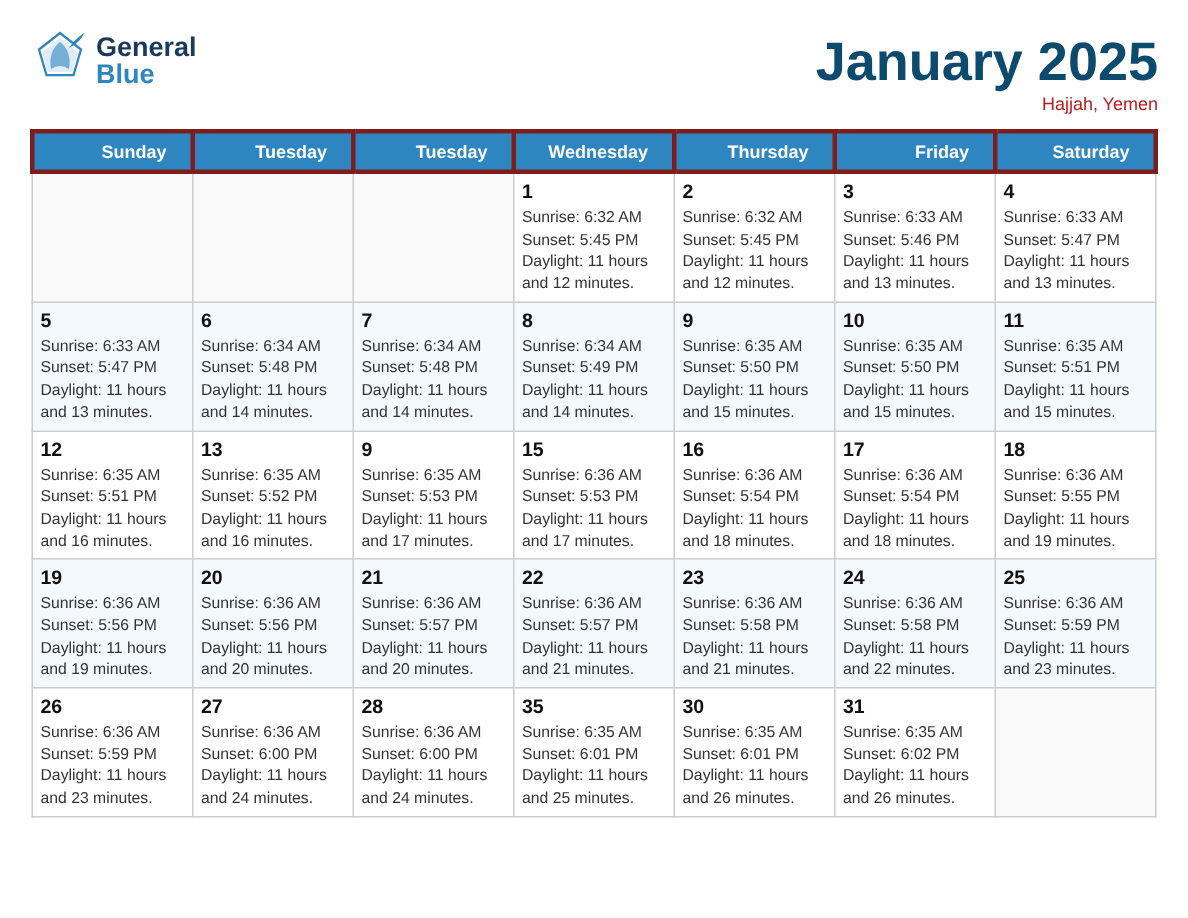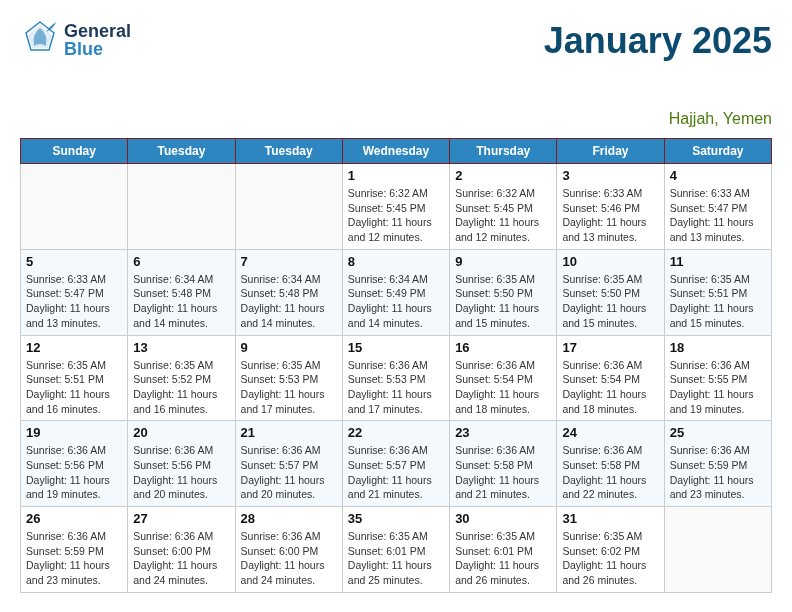--- a/index.html
+++ b/index.html
@@ -18,37 +18,36 @@
     }
     .title-block {
       text-align: right;
     }
     .month-title {
       font-size: 36px;
       font-weight: bold;
       color: #0c4a6e;
     }
     .subtitle {
-      font-size: 16px;
-      color: #4d7c0f;
-      margin-top: 48px;
+      font-size: 12px;
+      color: #b91c1c;
     }
     .calendar {
       width: 100%;
       border-collapse: collapse;
       font-size: 11px;
     }
     .calendar th {
       background-color: #2e86c1;
       color: #fff;
-      text-align: center;
+      text-align: right;
       padding: 5px 16px;
       font-size: 12px;
       font-weight: bold;
-      border: 1px solid #7f1d1d;
+      border: 3px solid #7f1d1d;
     }
     .calendar td {
       border: 1px solid #ccc;
       vertical-align: top;
       padding: 4px 5px;
       width: 107px;
       min-height: 80px;
       height: 85px;
       background: #fff;
     }

